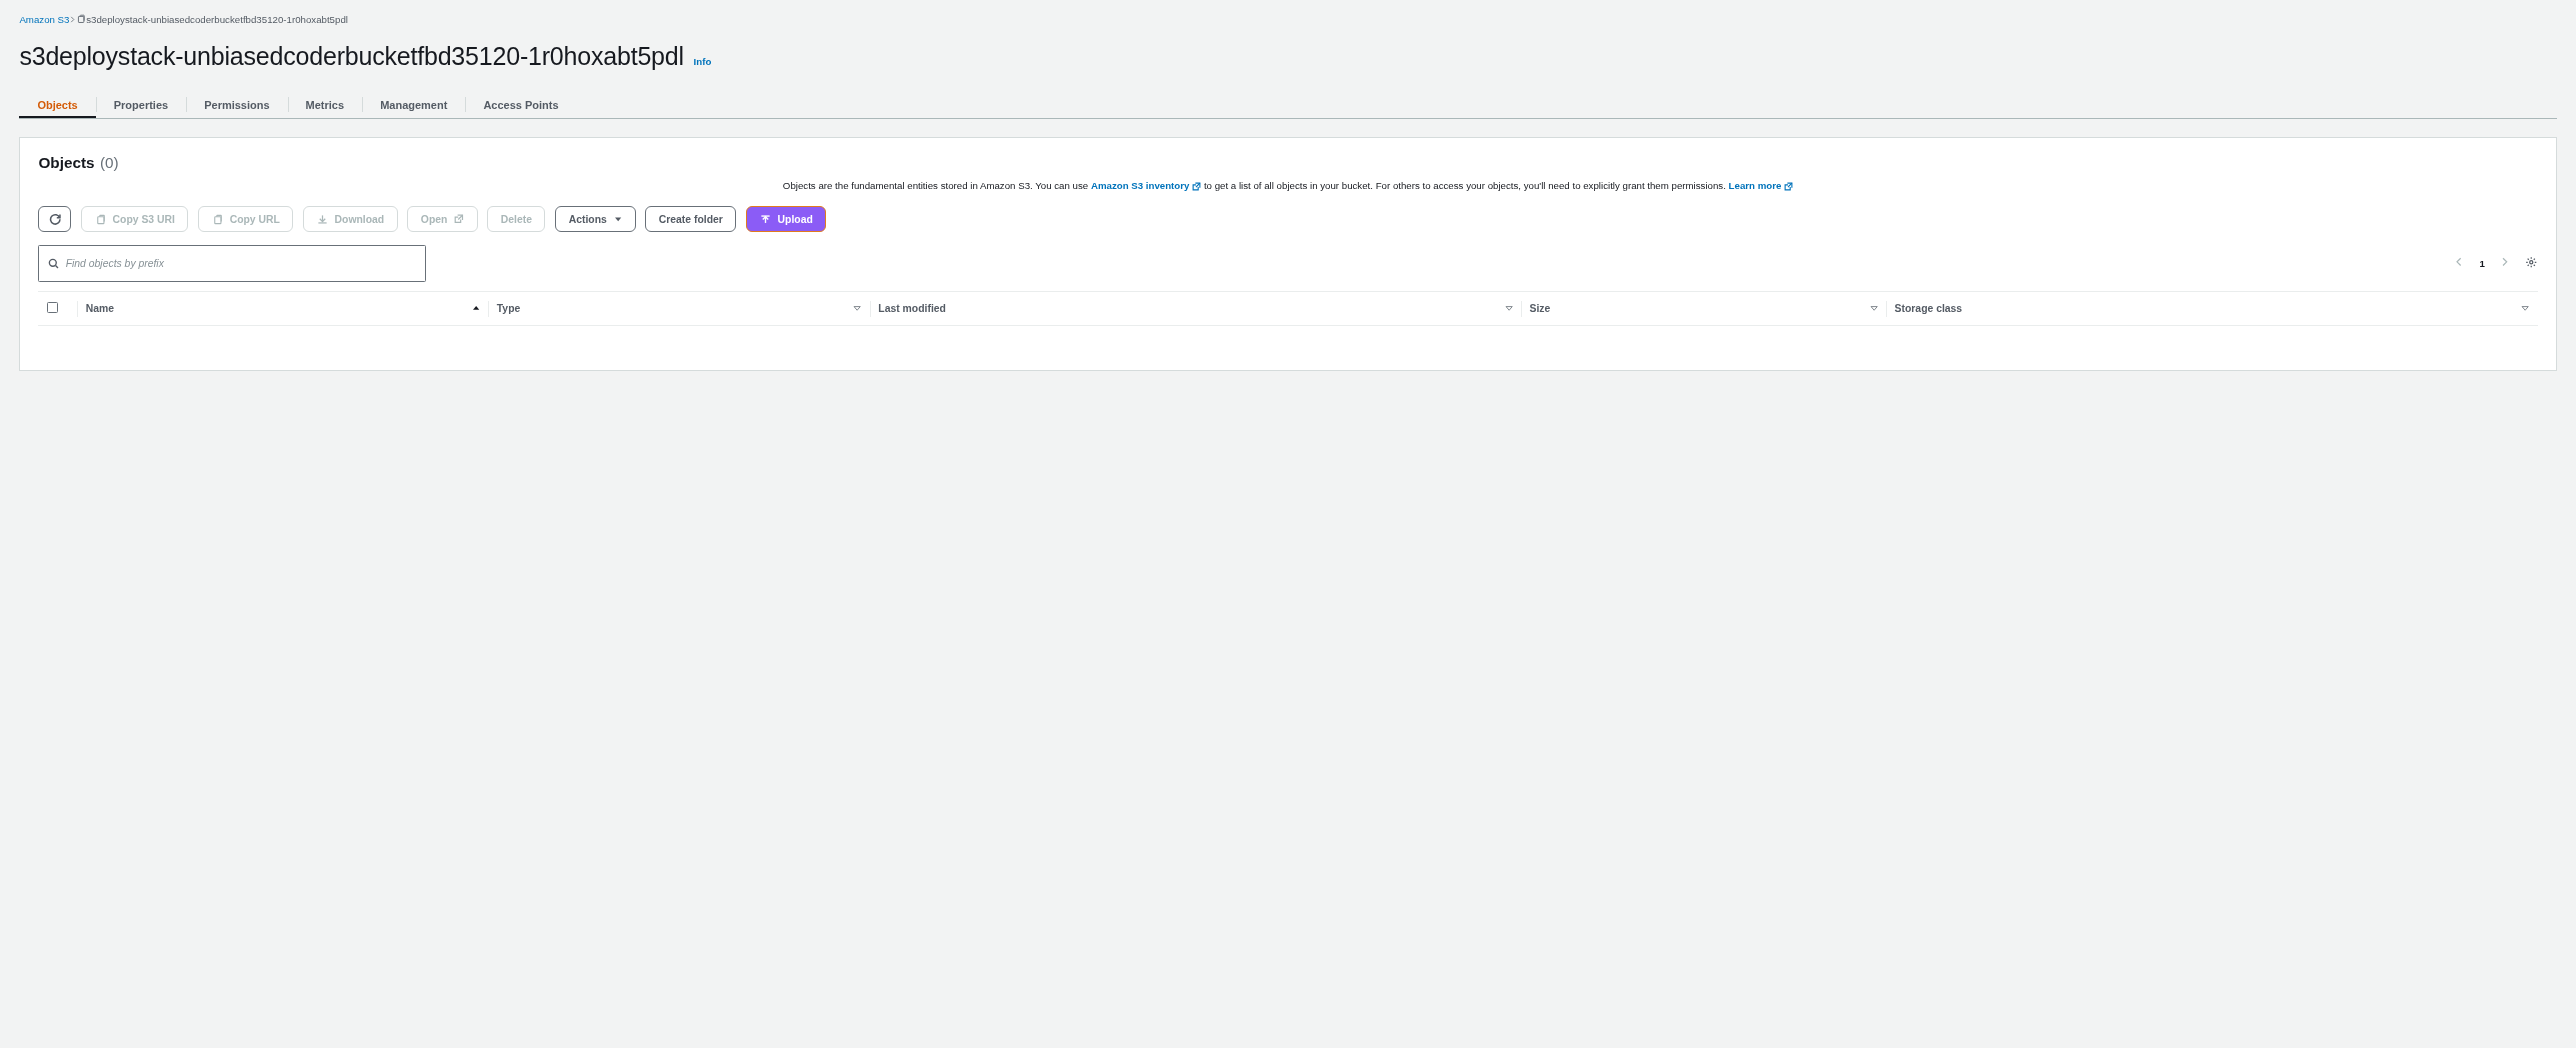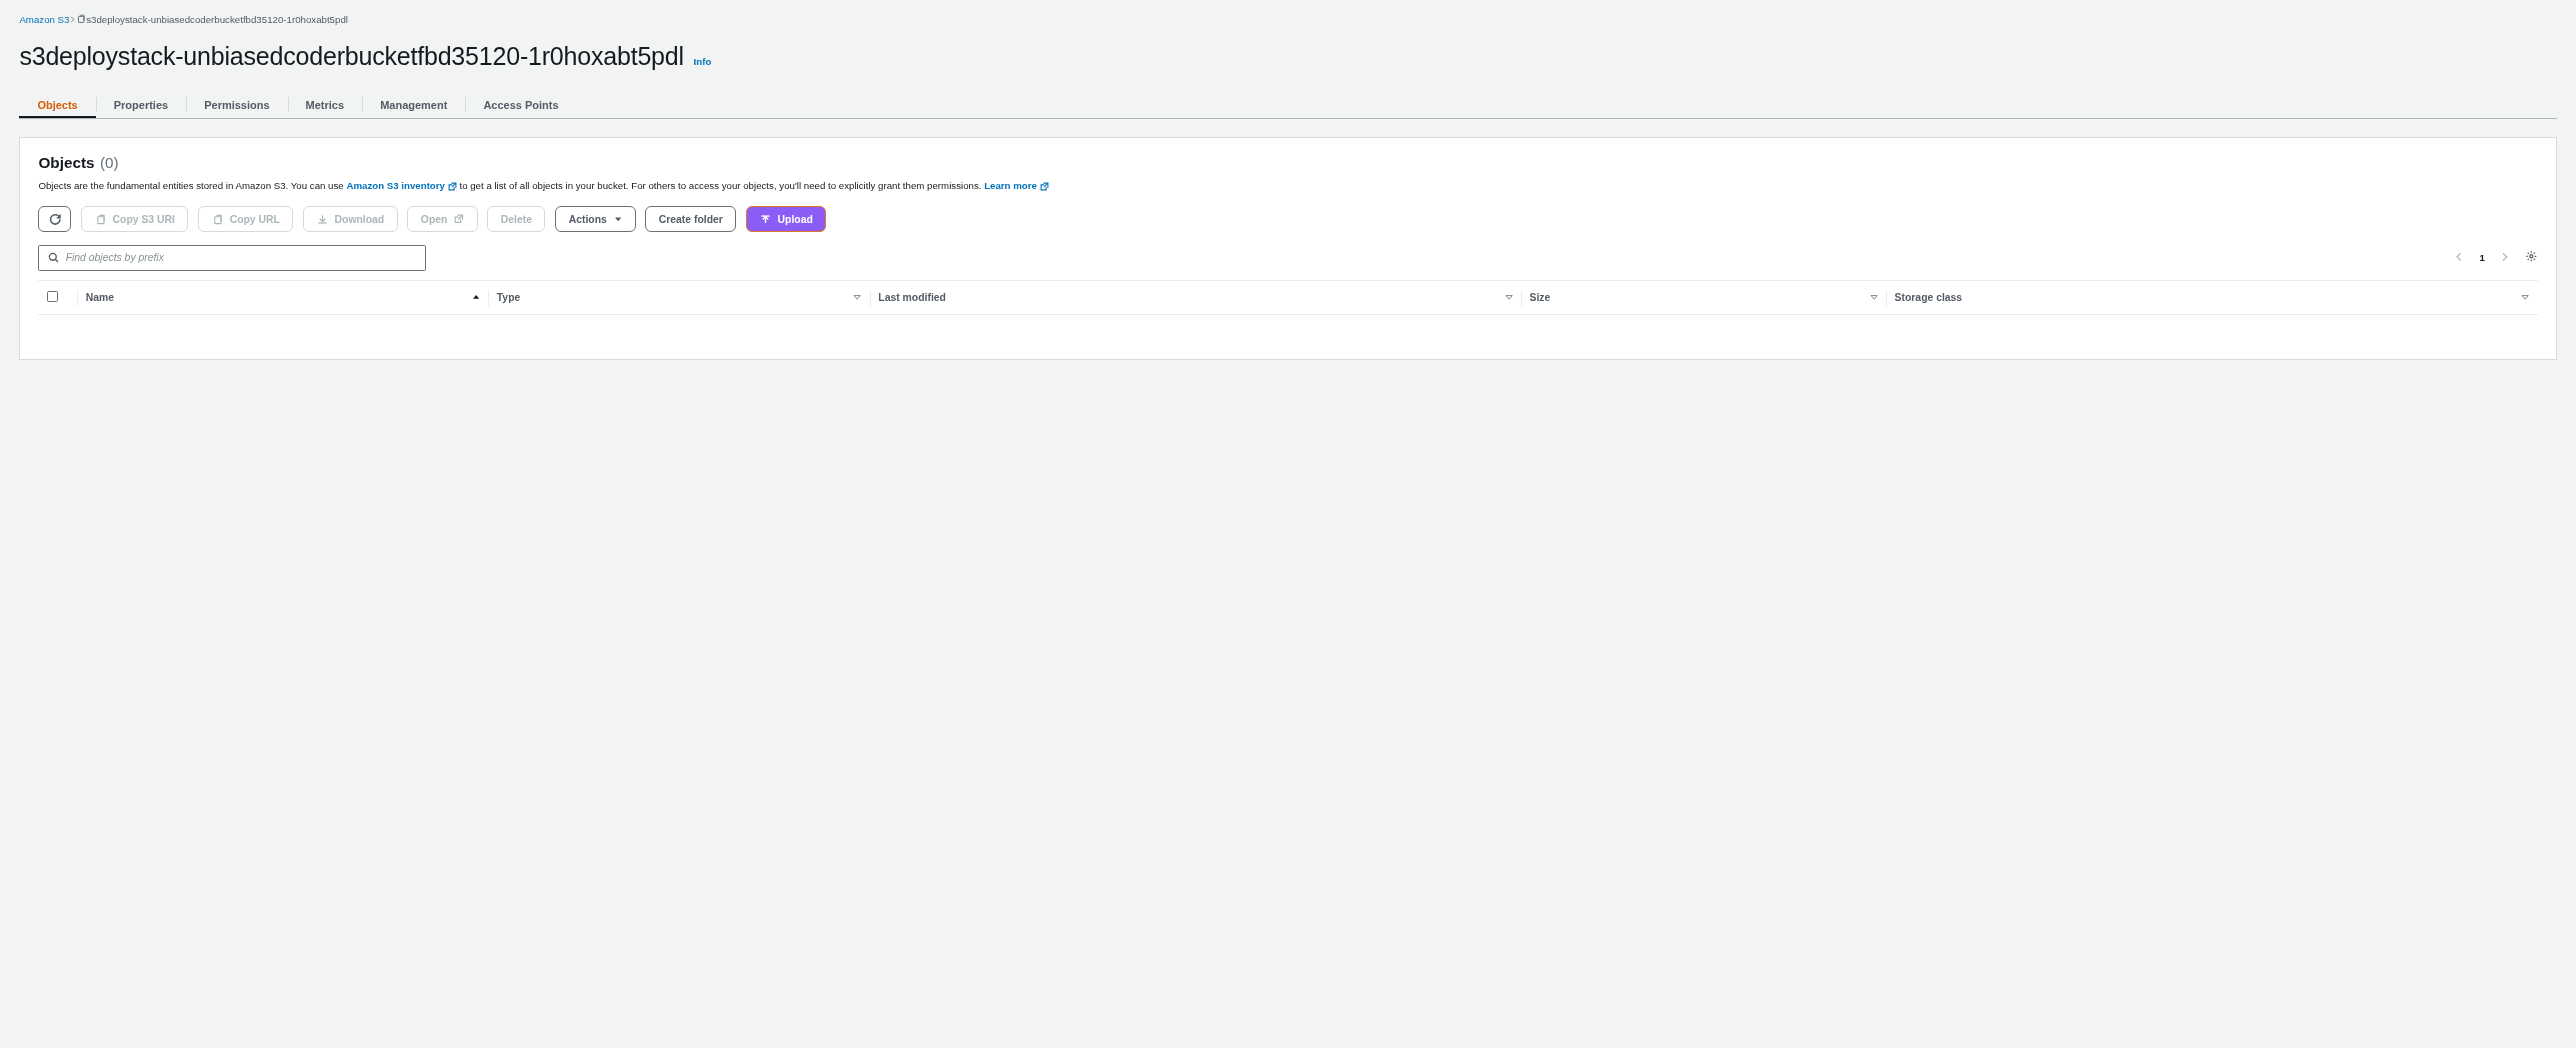--- a/index.html
+++ b/index.html
@@ -68,20 +68,21 @@
   .panel-title {
     font-size: 15.3px;
     font-weight: 700;
     color:#16191f;
   }
   .panel-count { color:#687078; font-size:15.3px; font-weight:400;}
   .panel-desc {
     margin-top:7px;
     line-height:1.5;
     color:#16191f;
+    text-align:center;
   }
   .panel-desc a { color:#0073bb; font-weight:700; text-decoration:none;}
   .ext-ic { display:inline-flex; vertical-align:-1.4px; margin-left:2.8px;}
   .toolbar {
     display:flex;
     gap:9.7px;
     margin-top:12.5px;
     flex-wrap:wrap;
   }
   .btn {
@@ -108,21 +109,21 @@
     align-items:center;
     justify-content:space-between;
     margin-top:12.5px;
     gap:14px;
   }
   .search-wrap{
     display:flex;
     align-items:center;
     gap:7px;
     border:0.7px solid #687078;
-    height:26px;
+    height:37px;
     padding:0 8.3px;
     width:388px;
     border-radius:1.4px;
   }
   .search-wrap input{
     border:none;
     outline:none;
     flex:1;
     font-size:10.4px;
     font-style:italic;

